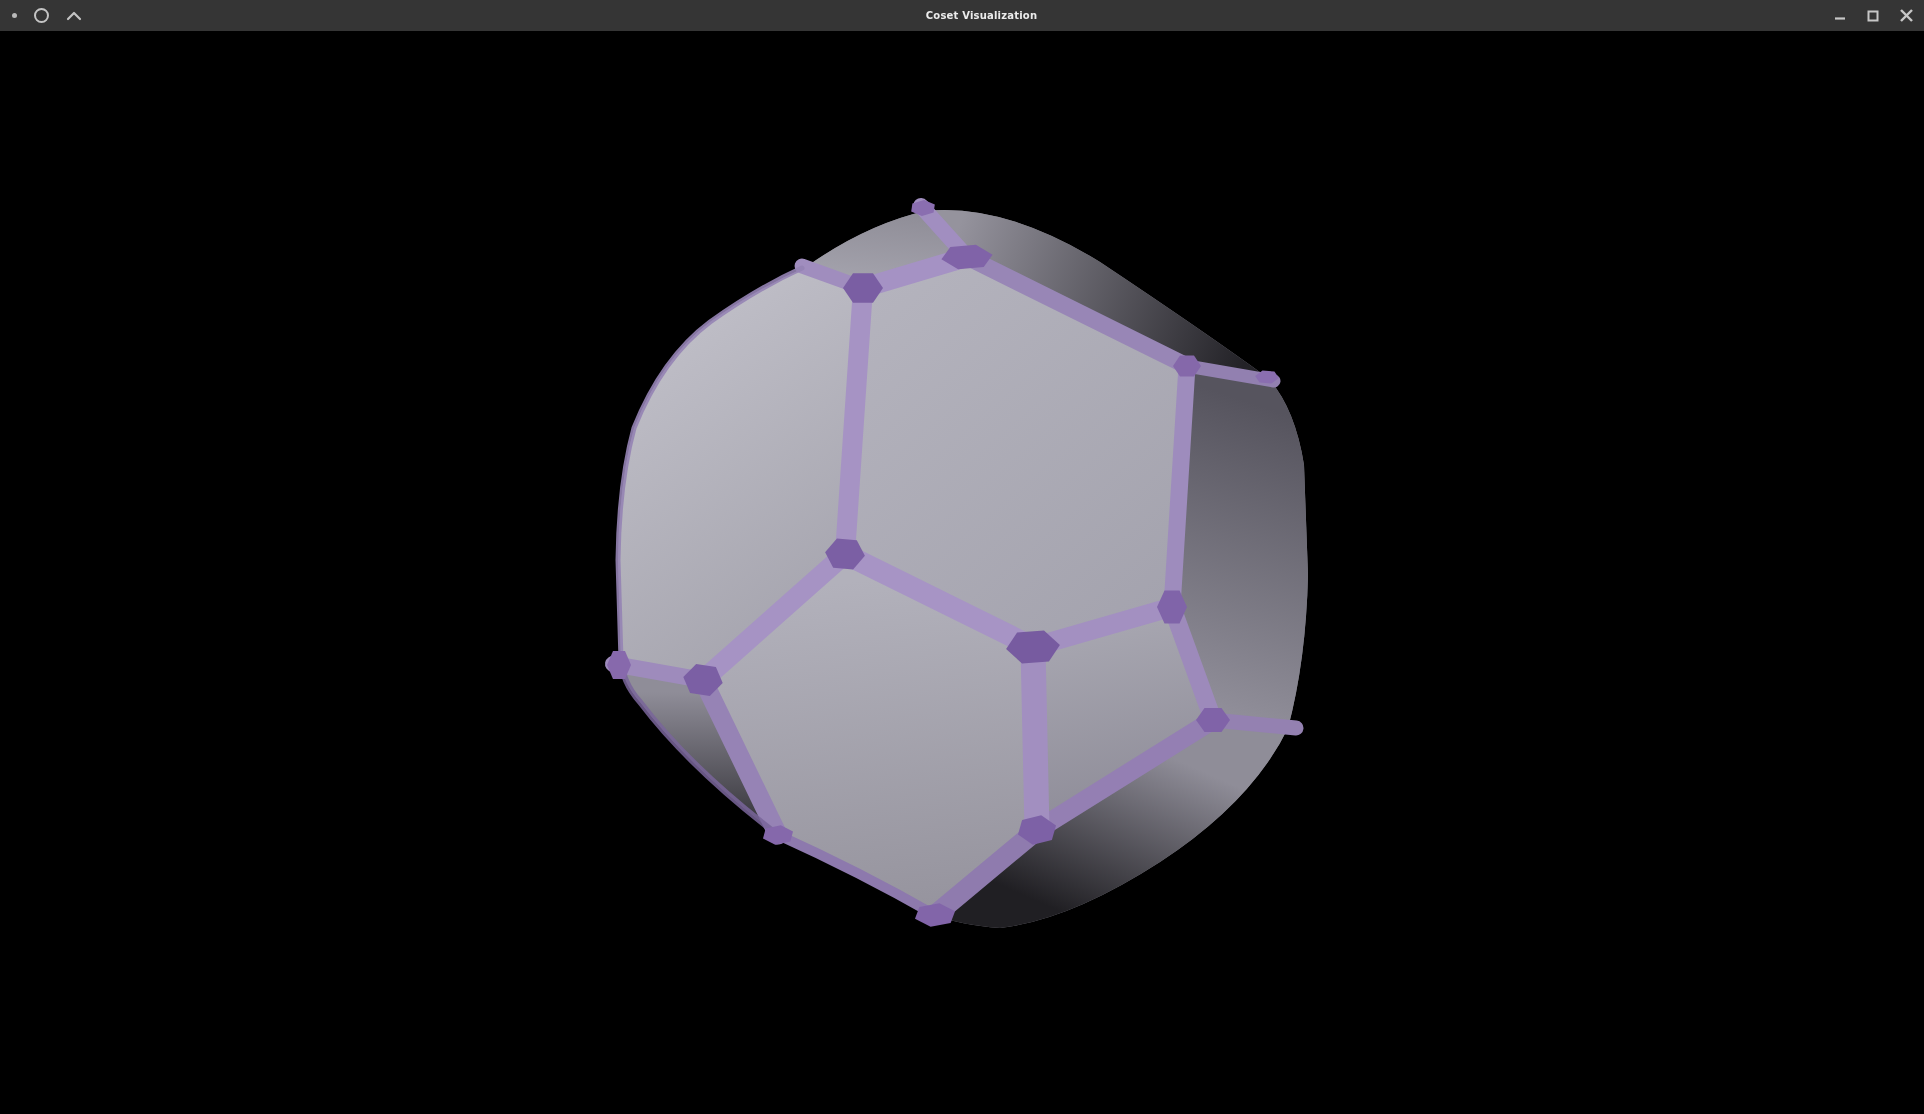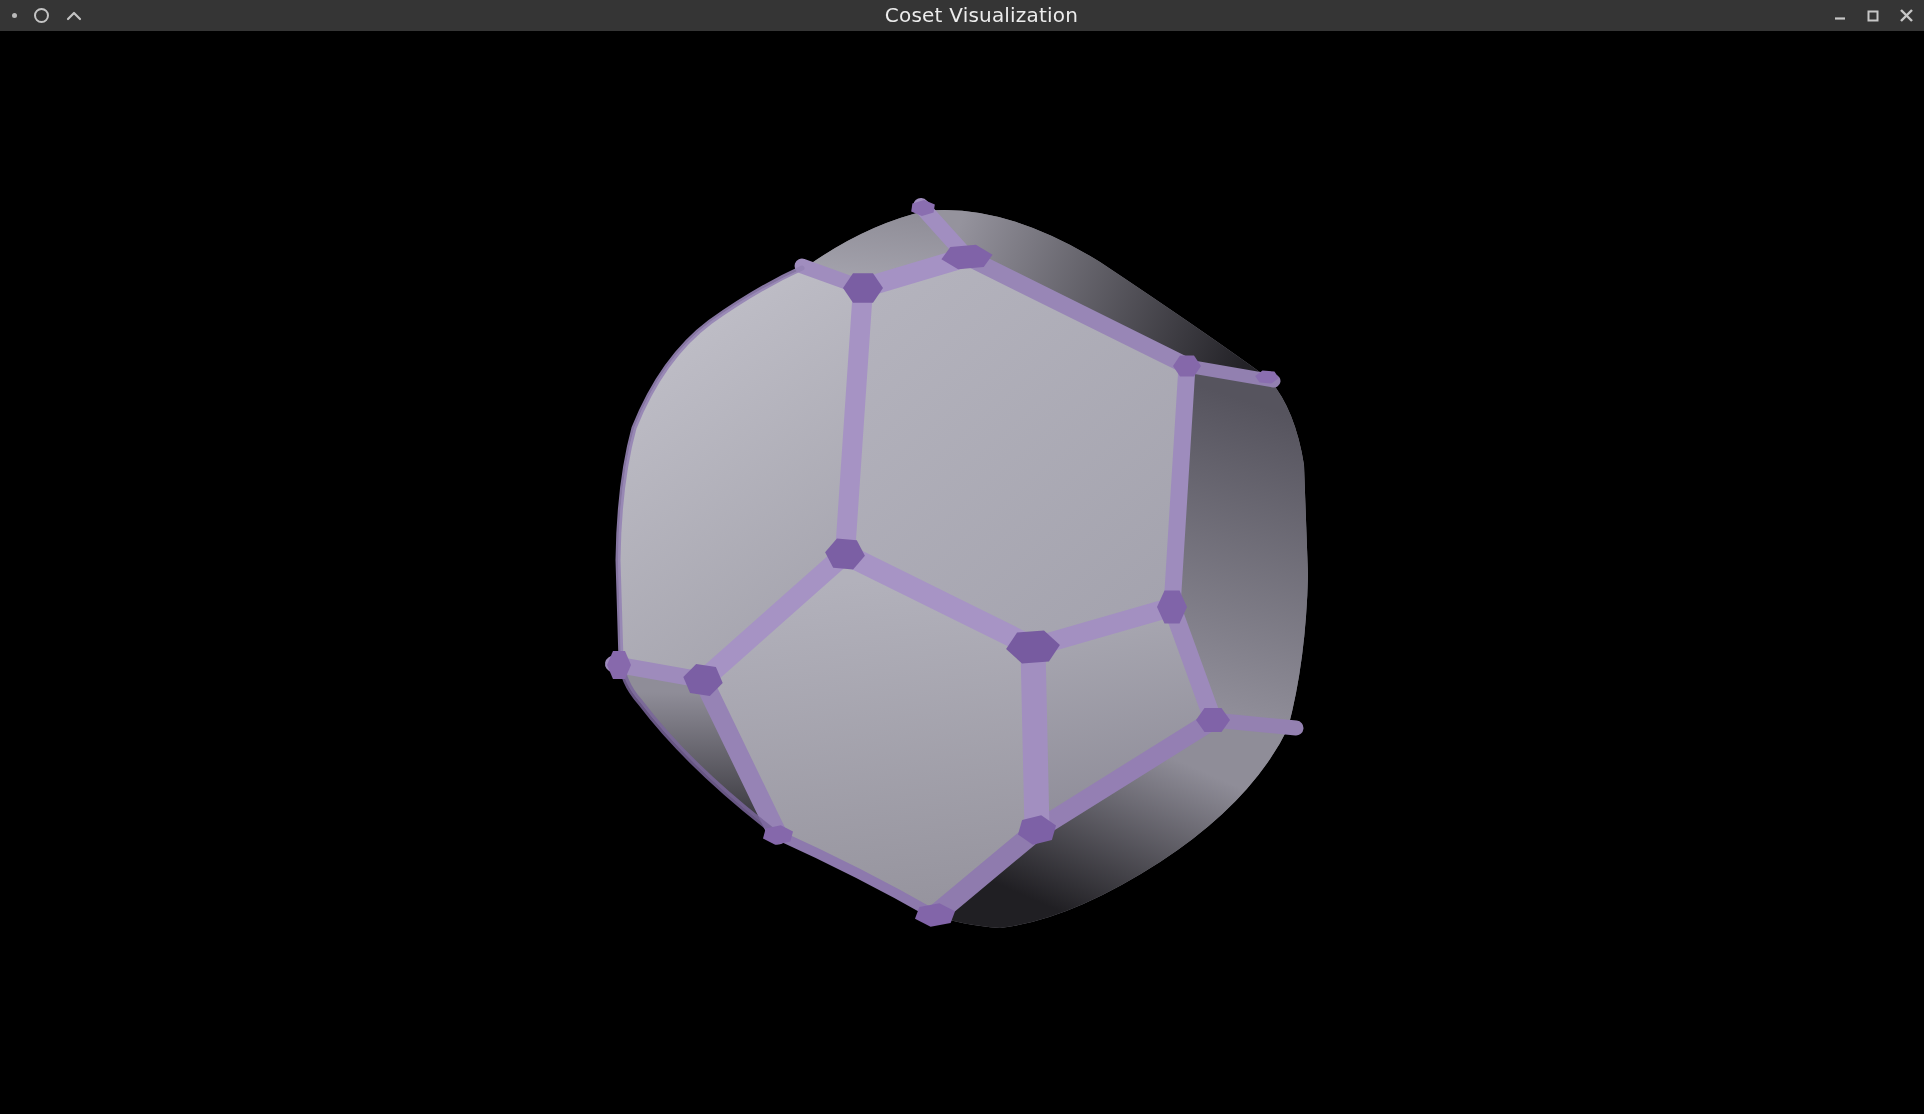--- a/index.html
+++ b/index.html
@@ -8,21 +8,21 @@
   .viewport{position:absolute;inset:0;}
   .viewport svg{position:absolute;left:0;top:0;width:1924px;height:1114px;display:block;}
   .titlebar{position:absolute;left:0;top:0;width:100%;height:31px;background:#353535;z-index:10;
             display:flex;align-items:center;justify-content:center;}
   .tb-left{position:absolute;left:8px;top:0;height:31px;display:flex;align-items:center;gap:9px;}
   .tb-right{position:absolute;right:6px;top:0;height:31px;display:flex;align-items:center;gap:11px;}
   .tb-btn{appearance:none;background:transparent;border:0;padding:2px 4px;margin:0;display:flex;
           align-items:center;justify-content:center;cursor:default;}
   .tb-dot{width:5px;height:5px;border-radius:50%;background:#b9b9b9;display:block;}
   .tb-circ{width:11px;height:11px;border-radius:50%;border:2px solid #c4c4c4;display:block;}
-  .tb-title{font-size:20px;font-weight:normal;color:#ececec;letter-spacing:.2px;line-height:31px;
+  .tb-title{font-size:10px;font-weight:bold;color:#ececec;letter-spacing:.2px;line-height:31px;
             user-select:none;margin-left:39px;}
 </style>
 </head>
 <body>
 
 <div class="app">
 
   <div class="viewport">
     <svg id="scene-svg" viewBox="0 0 1924 1114">
       <defs>

